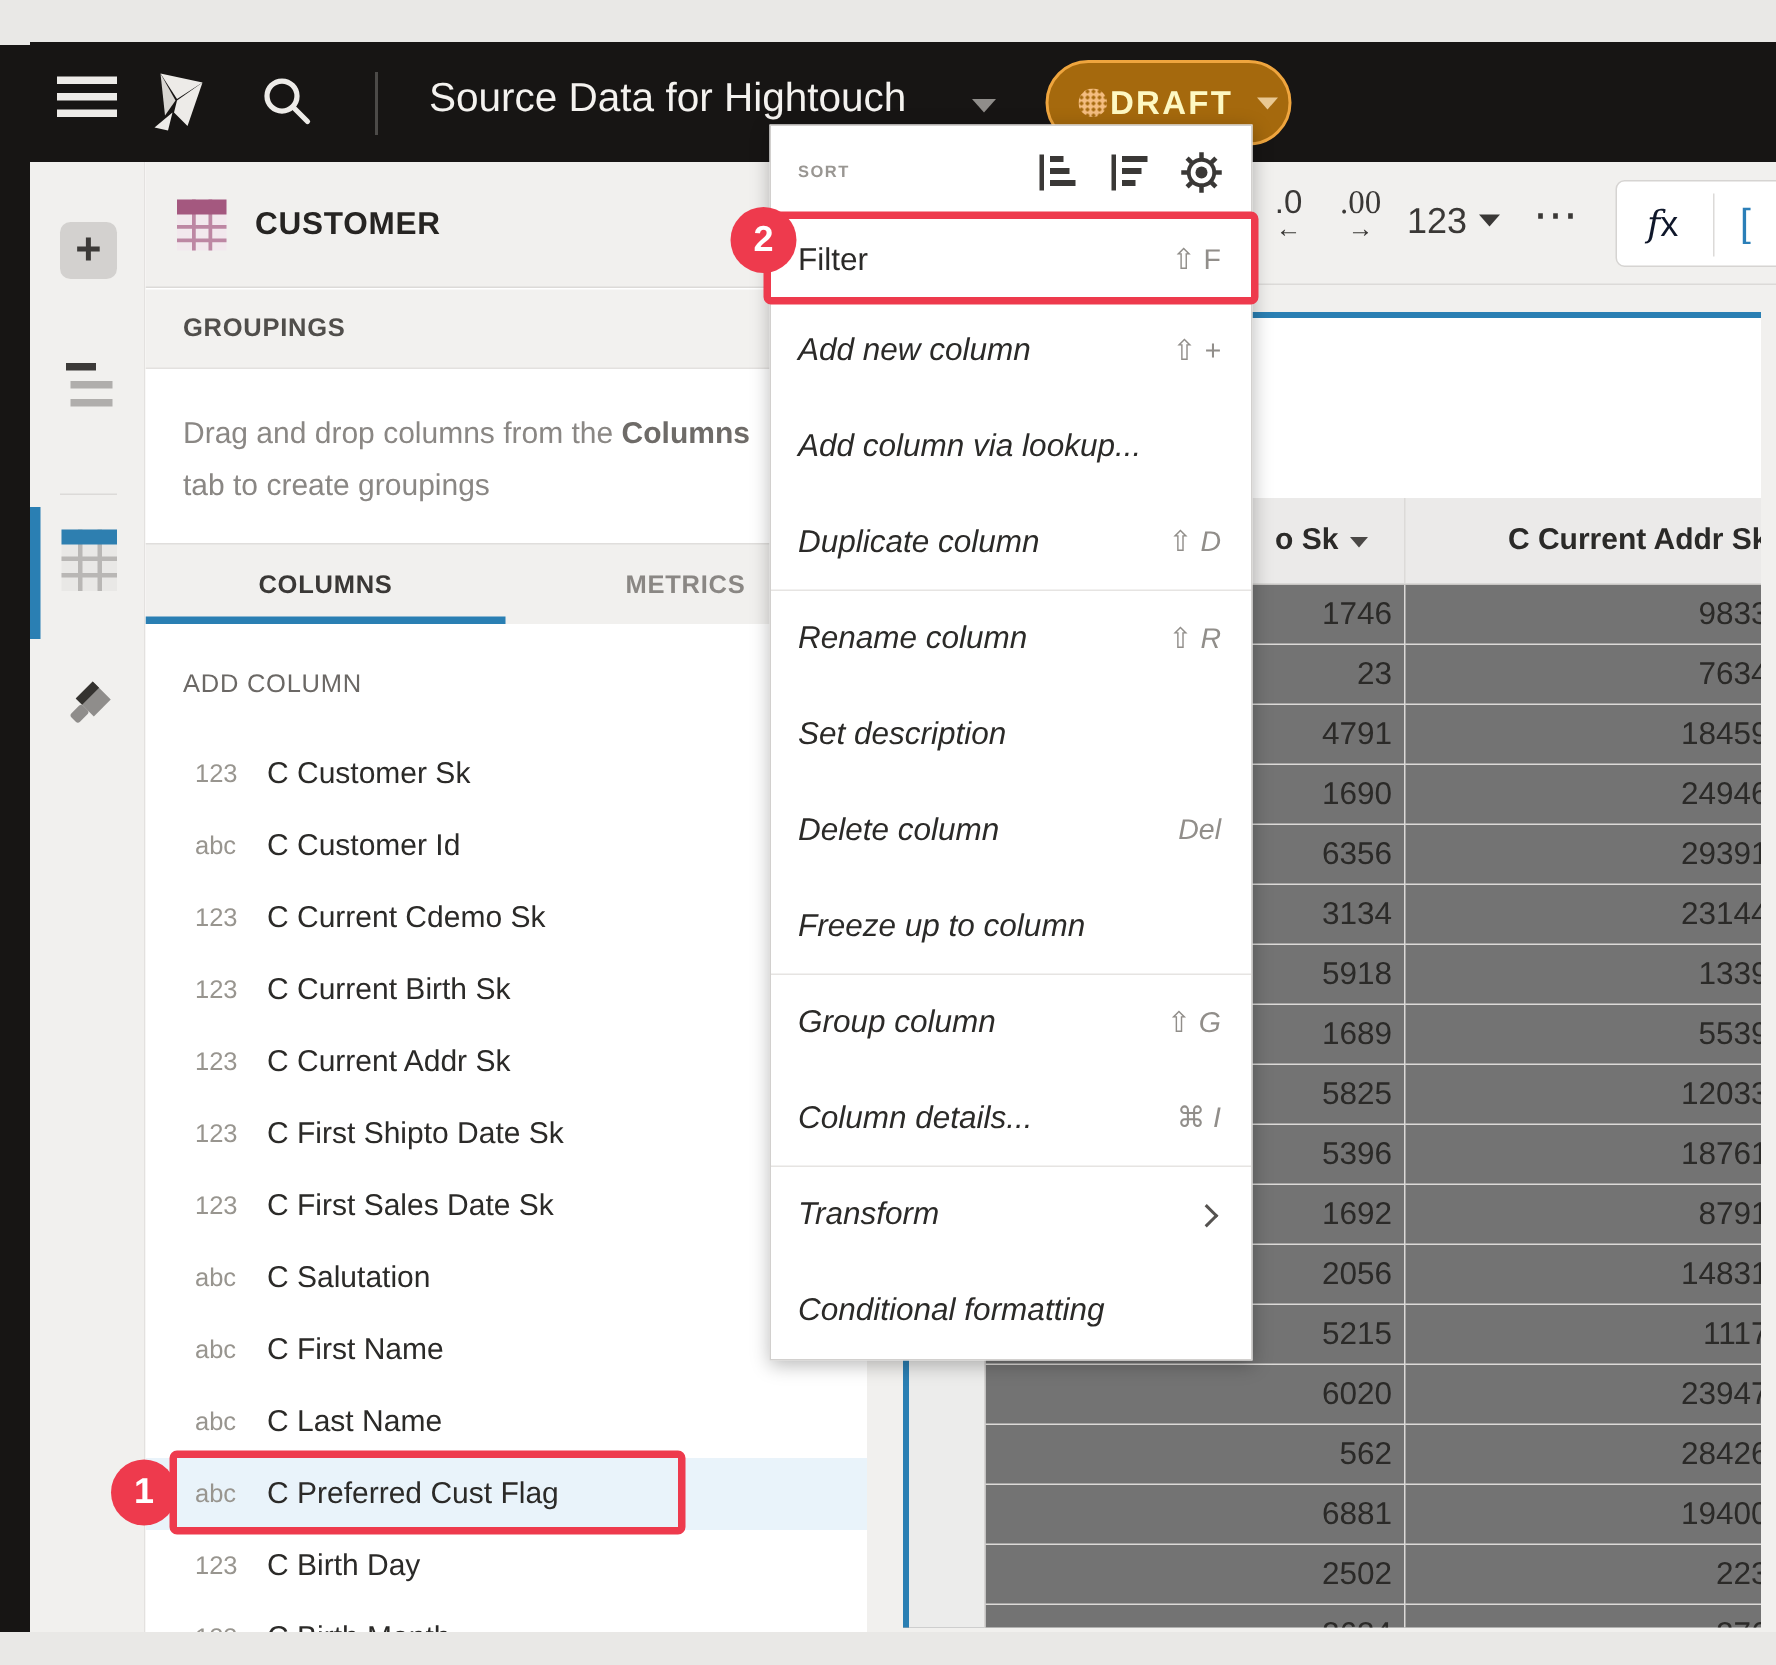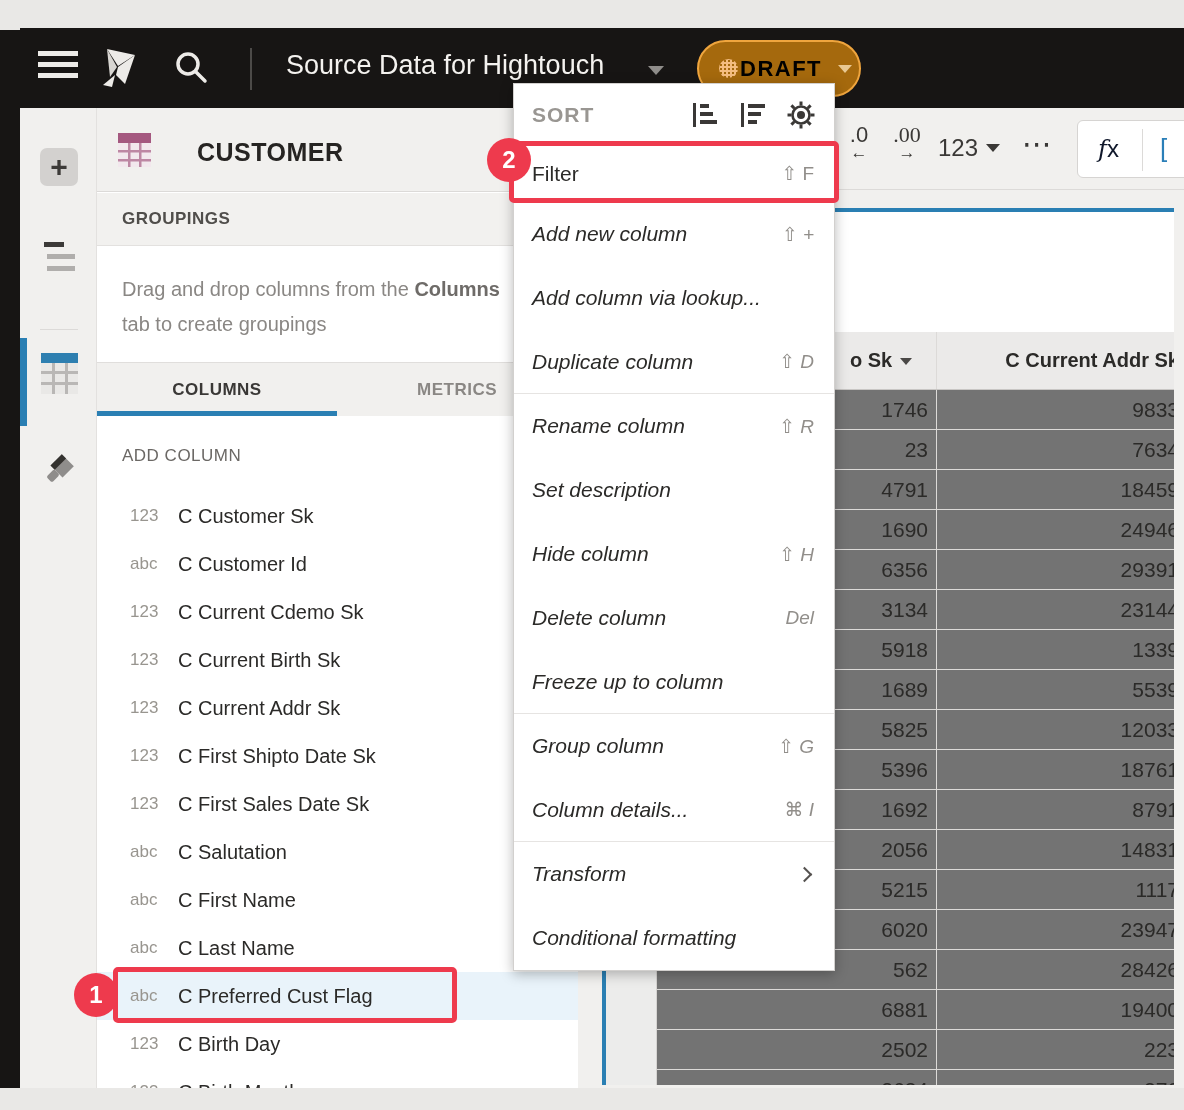--- a/index.html
+++ b/index.html
@@ -23,21 +23,21 @@
   .logo { position:absolute; left:74px; top:16px; width:48px; height:48px; }
   .search-btn { position:absolute; left:152px; top:20px; width:40px; height:40px; }
   .topbar-divider { position:absolute; left:230px; top:20px; width:2px; height:42px; background:#4c4a48; }
   .doc-title { position:absolute; left:266px; top:22px; font-size:27px; color:#f4f2ef; white-space:nowrap; }
   .title-caret { position:absolute; left:628px; top:38px; width:0; height:0;
     border-left:8px solid transparent; border-right:8px solid transparent; border-top:9px solid #8f8d8a; }
   .draft-pill { position:absolute; left:677px; top:12px; width:164px; height:57px; background:#a5690d;
     border:2.5px solid #efa53e; border-radius:29px; display:flex; align-items:center; padding-left:20px; }
   .draft-dot { width:19px; height:19px; border-radius:50%; background:#f4bd80;
     background-image:radial-gradient(#a5690d 1px, transparent 1.4px); background-size:4px 4px; }
-  .draft-label { color:#000000; font-weight:bold; font-size:22px; letter-spacing:1.5px; margin-left:2px; }
+  .draft-label { color:#fef9c3; font-weight:bold; font-size:22px; letter-spacing:1.5px; margin-left:2px; }
   .draft-caret { width:0; height:0; margin-left:16px;
     border-left:7px solid transparent; border-right:7px solid transparent; border-top:8px solid #e9c892; }
 
   
   .rail { position:absolute; left:0; top:80px; width:77px; height:980px; background:#f1f0ee; border-right:1px solid #e3e1df; }
   .plus-btn { position:absolute; left:20px; top:40px; width:38px; height:38px; background:#d3d1cf; border-radius:7px;
     display:flex; align-items:center; justify-content:center; font-size:30px; color:#3c3a38; font-weight:bold; line-height:0; }
   .list-icon { position:absolute; left:24px; top:134px; width:32px; height:30px;
     background:
       linear-gradient(#3c3a38,#3c3a38) 0 0/20px 5px no-repeat,
@@ -59,21 +59,21 @@
   .panel { position:absolute; left:77px; top:80px; width:481px; height:980px; background:#fff; overflow:hidden; }
   .panel-header { position:absolute; left:0; top:0; width:481px; height:84px; background:#f1f0ee; border-bottom:1px solid #dcdad8; }
   .cust-icon { position:absolute; left:21px; top:25px; width:33px; height:34px;
     background:
       linear-gradient(#a4587f,#a4587f) 0 0/33px 10px no-repeat,
       linear-gradient(#bd87a3,#bd87a3) 0 17px/33px 2.5px no-repeat,
       linear-gradient(#bd87a3,#bd87a3) 0 26px/33px 2.5px no-repeat,
       linear-gradient(#bd87a3,#bd87a3) 10px 0/2.5px 34px no-repeat,
       linear-gradient(#bd87a3,#bd87a3) 21px 0/2.5px 34px no-repeat,
       #f2e8ed; }
-  .panel-title { position:absolute; left:73px; top:30px; font-size:25px; font-weight:bold; color:#262422; letter-spacing:0.5px;margin-left:27px; }
+  .panel-title { position:absolute; left:73px; top:30px; font-size:21px; font-weight:bold; color:#262422; letter-spacing:0.5px; }
   .groupings-bar { position:absolute; left:0; top:85px; width:481px; height:53px; background:#f2f1ef;
     border-bottom:1px solid #e3e1df; display:flex; align-items:center; padding-left:25px; }
   .groupings-title { font-size:17px; font-weight:bold; color:#504e4b; letter-spacing:0.5px; }
   .hint-zone { position:absolute; left:0; top:138px; width:481px; height:116px; background:#fff; }
   .hint-line1 { position:absolute; left:25px; top:32px; font-size:20px; color:#8a8784; white-space:nowrap; }
   .hint-line1 b { color:#6e6b68; }
   .hint-line2 { position:absolute; left:25px; top:67px; font-size:20px; color:#8a8784; white-space:nowrap; }
   .tabs-bar { position:absolute; left:0; top:254px; width:481px; height:54px; background:#f1f0ee; border-top:1px solid #e0dedc; }
   .tab { position:absolute; top:0; width:240px; height:54px; display:flex; align-items:center; justify-content:center;
     font-size:17px; letter-spacing:0.5px; cursor:pointer; }
@@ -122,21 +122,21 @@
   .hdr-caret { position:absolute; left:243px; top:26px; width:0; height:0;
     border-left:6px solid transparent; border-right:6px solid transparent; border-top:7px solid #4a4846; }
   .sdata { height:40px; }
   .sdata .sc1, .sdata .sc2 { font-size:21px; color:#2b2a28; line-height:39px;
     border-bottom:1px solid #dcdad8; }
 
   
   .ctx-menu { position:absolute; left:493px; top:55px; width:322px; background:#fff; z-index:5;
     border:1px solid #d2d0ce; box-shadow:0 3px 12px rgba(0,0,0,0.28); }
   .menu-sort-row { height:62px; display:flex; align-items:center; border-bottom:1px solid #e6e4e2; }
-  .sort-label { margin-left:18px; font-size:21px; font-weight:bold; color:#999692; letter-spacing:1px; flex:1; }
+  .sort-label { margin-left:18px; font-size:11px; font-weight:bold; color:#999692; letter-spacing:1px; flex:1; }
   .sort-icons { display:flex; align-items:center; gap:18px; margin-right:18px; }
   .sort-icons svg { cursor:pointer; }
   .menu-filter { height:56px; display:flex; align-items:center; border-bottom:1px solid #e6e4e2; cursor:pointer; }
   .menu-item { height:64px; display:flex; align-items:center; cursor:pointer;font-style:italic; }
   .menu-item.div-after { border-bottom:1px solid #e6e4e2; }
   .mi-label { margin-left:18px; font-size:21px; color:#2b2a28; flex:1; white-space:nowrap; }
   .mi-shortcut { margin-right:20px; font-size:19px; color:#918e8a; white-space:nowrap; }
   .chev { display:none; width:11px; height:11px; margin-right:24px;
     border-top:2.5px solid #555250; border-right:2.5px solid #555250; transform:rotate(45deg); }
   .menu-item.has-sub .chev { display:block; }
@@ -497,25 +497,20 @@
             <span class="mi-shortcut">⇧ R</span>
 
           </div>
 
           <div class="menu-item">
             <span class="mi-label">Set description</span>
             <span class="mi-shortcut"></span>
 
           </div>
 
-          <div class="menu-item">
-            <span class="mi-label">Hide column</span>
-            <span class="mi-shortcut">⇧ H</span>
-
-          </div>
 
           <div class="menu-item">
             <span class="mi-label">Delete column</span>
             <span class="mi-shortcut">Del</span>
 
           </div>
 
           <div class="menu-item div-after">
             <span class="mi-label">Freeze up to column</span>
             <span class="mi-shortcut"></span>

